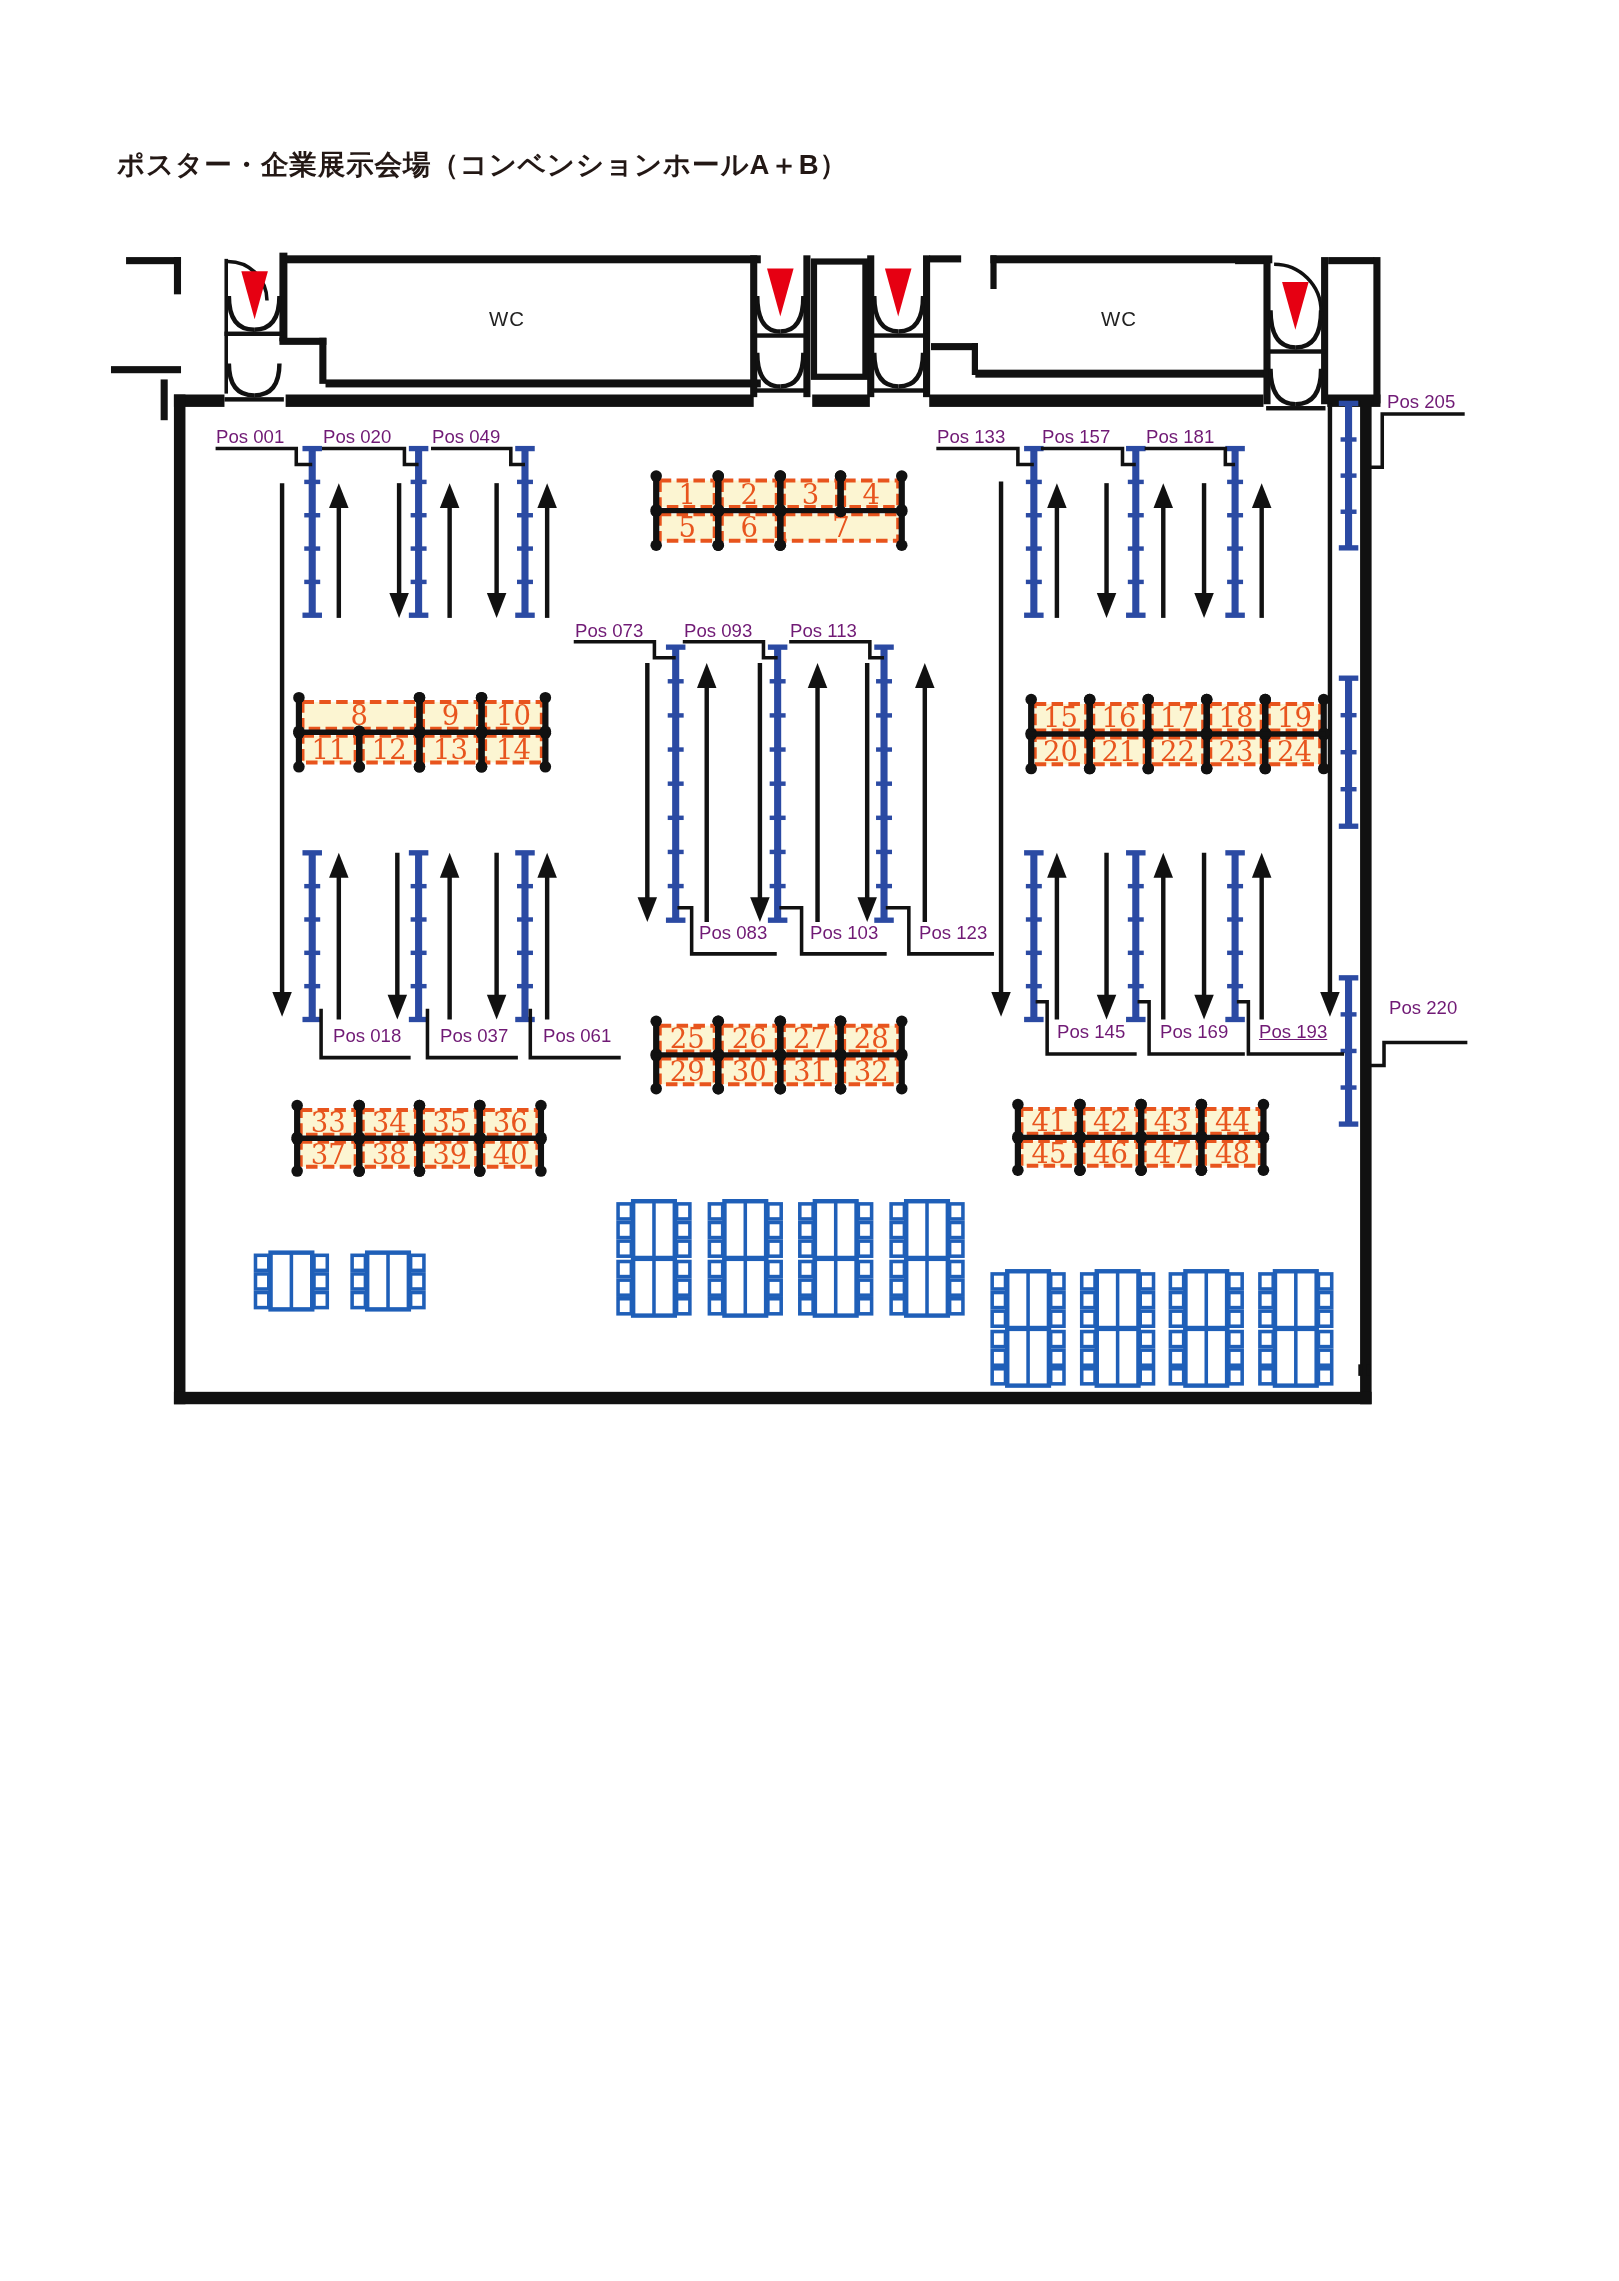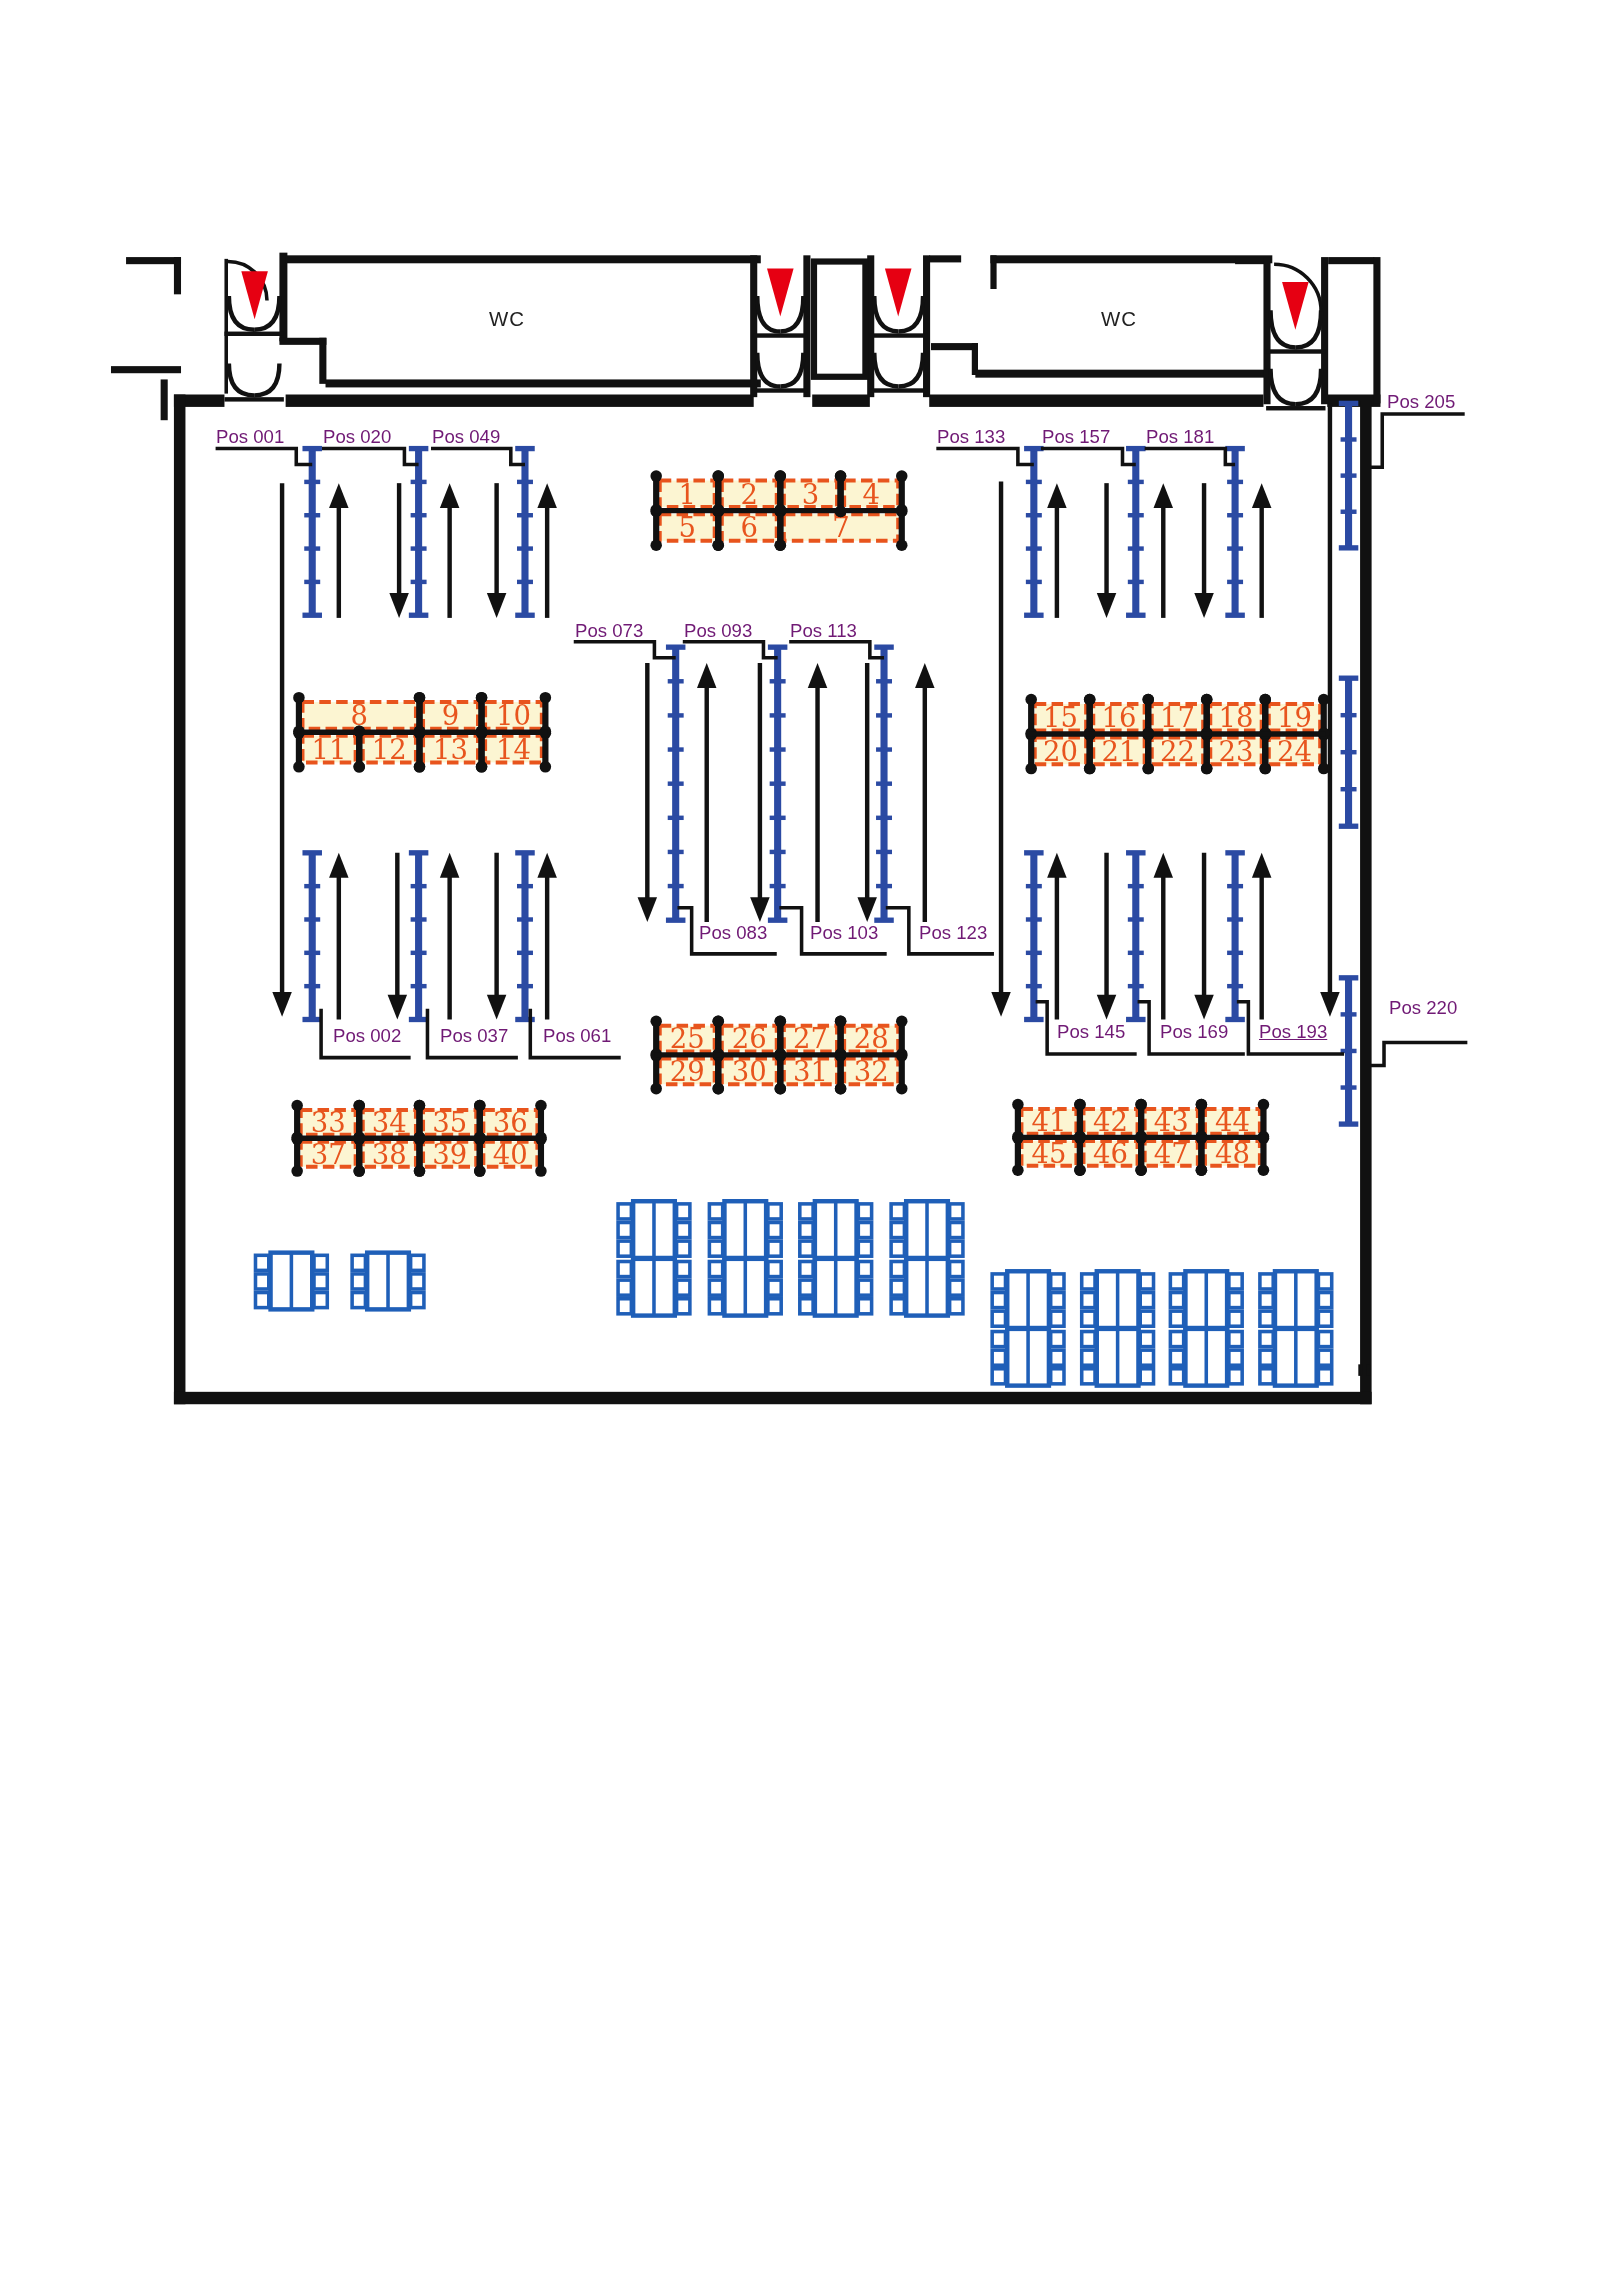--- a/index.html
+++ b/index.html
@@ -10,20 +10,21 @@
   #plan-svg{position:absolute;left:0;top:0}
   .wc-label{position:absolute;font-size:20.4px;color:#222;letter-spacing:0.9px}
   .pos-label{position:absolute;font-size:18.6px;color:#701a75;white-space:nowrap}
   #page-footer{position:absolute;left:0;top:2186px;width:100%;text-align:center;
         font-size:24px;color:#222}
 </style>
 </head>
 <body>
 
 <div id="page">
+  <div id="page-title">ポスター・企業展示会場（コンベンションホールA＋B）</div>
   <svg id="plan-svg" width="1620" height="2281" viewBox="0 0 1827 2573">
       <rect x="196" y="445" width="57" height="14" fill="#111111"></rect>
       <rect x="322" y="445" width="528" height="14" fill="#111111"></rect>
       <rect x="916" y="445" width="65" height="14" fill="#111111"></rect>
       <rect x="1048" y="445" width="377" height="14" fill="#111111"></rect>
       <rect x="1497" y="445" width="60" height="14" fill="#111111"></rect>
       <rect x="196" y="445" width="13" height="1139" fill="#111111"></rect>
       <rect x="1534" y="453" width="13" height="1131" fill="#111111"></rect>
       <rect x="196" y="1570" width="1351" height="14" fill="#111111"></rect>
       <rect x="142" y="290" width="62" height="8" fill="#111111"></rect>
@@ -837,21 +838,21 @@
       <div class="pos-label" style="left: 432px; top: 426px;">Pos 049</div>
       <div class="pos-label" style="left: 937px; top: 426px;">Pos 133</div>
       <div class="pos-label" style="left: 1042px; top: 426px;">Pos 157</div>
       <div class="pos-label" style="left: 1146px; top: 426px;">Pos 181</div>
       <div class="pos-label" style="left: 575px; top: 620px;">Pos 073</div>
       <div class="pos-label" style="left: 684px; top: 620px;">Pos 093</div>
       <div class="pos-label" style="left: 790px; top: 620px; text-align: center;">Pos 113</div>
       <div class="pos-label" style="left: 699px; top: 922px;">Pos 083</div>
       <div class="pos-label" style="left: 810px; top: 922px;">Pos 103</div>
       <div class="pos-label" style="left: 919px; top: 922px;">Pos 123</div>
-      <div class="pos-label" style="left: 333px; top: 1025px;">Pos 002</div>
+      <div class="pos-label" style="left: 333px; top: 1025px;">Pos 018</div>
       <div class="pos-label" style="left: 440px; top: 1025px;">Pos 037</div>
       <div class="pos-label" style="left: 543px; top: 1025px;">Pos 061</div>
       <div class="pos-label" style="left: 1057px; top: 1021px;">Pos 145</div>
       <div class="pos-label" style="left: 1160px; top: 1021px;">Pos 169</div>
       <div class="pos-label" style="left: 1259px; top: 1021px; text-decoration: underline;">Pos 193</div>
       <div class="pos-label" style="left: 1387px; top: 391px;">Pos 205</div>
       <div class="pos-label" style="left: 1389px; top: 997px;">Pos 220</div>
     </div>
 </div>
 

